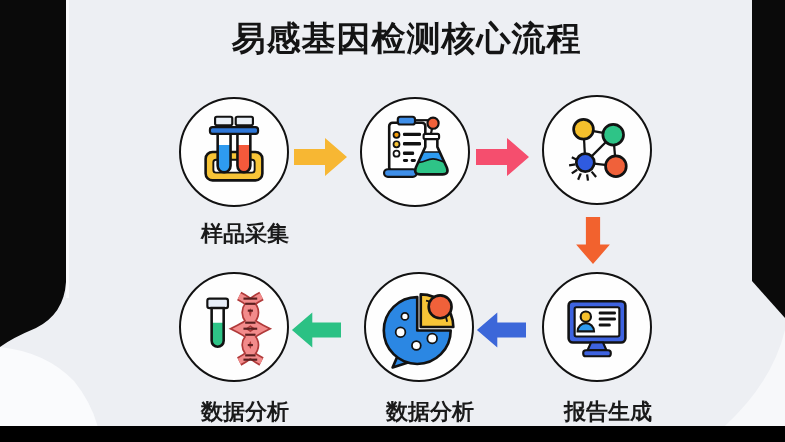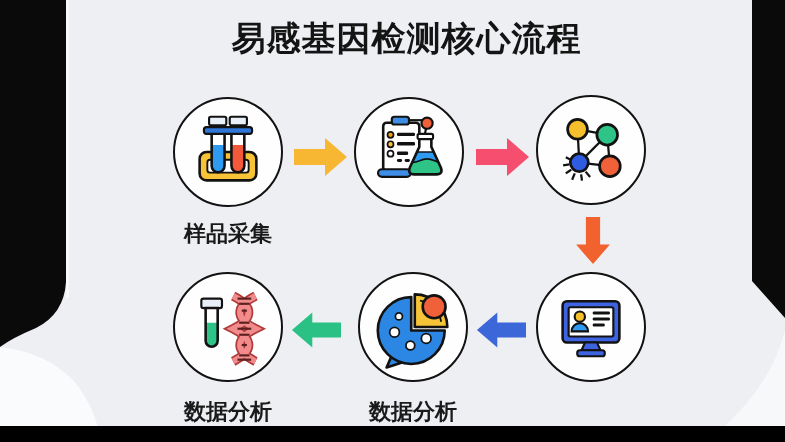--- a/index.html
+++ b/index.html
@@ -6,21 +6,21 @@
   .stage{
     position:relative;width:785px;height:426px;overflow:hidden;
     background:#EDEFF3;font-family:Liberation Serif, serif;
   }
   .bg{position:absolute;left:0;top:0;}
   .title{
     position:absolute;top:16px;left:0;width:100%;margin:0;
     text-align:center;transform:translateX(14px);
     font-size:34px;font-weight:800;letter-spacing:1px;color:#141414;
   }
-  .step{position:absolute;width:122px;display:flex;flex-direction:column;align-items:center;}
+  .step{position:absolute;width:122px;display:flex;flex-direction:column;align-items:flex-end;}
   .circle{
     width:110px;height:110px;box-sizing:border-box;border-radius:50%;
     background:#FEFEFE;border:2.5px solid #121212;
     display:flex;align-items:center;justify-content:center;
   }
   .step-label{margin-top:12px;font-size:22px;font-weight:700;color:#1a1a1a;white-space:nowrap;}
   .step.bottom .step-label{margin-top:15px;}
   .arrow{position:absolute;}
 </style>
 </head>
@@ -167,20 +167,21 @@
         <rect x="24" y="27" width="52" height="34" rx="2" fill="#fff" stroke="#121212" stroke-width="2.5"></rect>
         <circle cx="37" cy="38" r="6" fill="#F5C02C" stroke="#121212" stroke-width="2.5"></circle>
         <path d="M27.5 55 a9.5 9.5 0 0 1 19 0 Z" fill="#2E9BF0" stroke="#121212" stroke-width="2.5"></path>
         <rect x="52" y="32" width="20" height="3.5" rx="1.5" fill="#121212"></rect>
         <rect x="52" y="39" width="20" height="3.5" rx="1.5" fill="#121212"></rect>
         <rect x="52" y="46" width="14" height="3.5" rx="1.5" fill="#121212"></rect>
         <path d="M43 68 h14 l4 9 h-22 Z" fill="#3E63E0" stroke="#121212" stroke-width="2.5"></path>
         <rect x="34" y="77" width="32" height="7" rx="3" fill="#3E63E0" stroke="#121212" stroke-width="2.5"></rect>
       </svg>
     </div>
+    <div class="step-label">报告生成</div>
   </div>
 
   <svg class="arrow" style="left:294px;top:137px" width="54" height="40" viewBox="0 0 54 40">
     <polygon points="0,12 31,12 31,1 53,20 31,39 31,28 0,28" fill="#F7B733"></polygon>
   </svg>
   <svg class="arrow" style="left:476px;top:137px" width="54" height="40" viewBox="0 0 54 40">
     <polygon points="0,12 31,12 31,1 53,20 31,39 31,28 0,28" fill="#F54E6E"></polygon>
   </svg>
   <svg class="arrow" style="left:569px;top:223px;transform:rotate(90deg)" width="48" height="36" viewBox="0 0 54 40">
     <polygon points="0,12 31,12 31,1 53,20 31,39 31,28 0,28" fill="#F2622E"></polygon>

